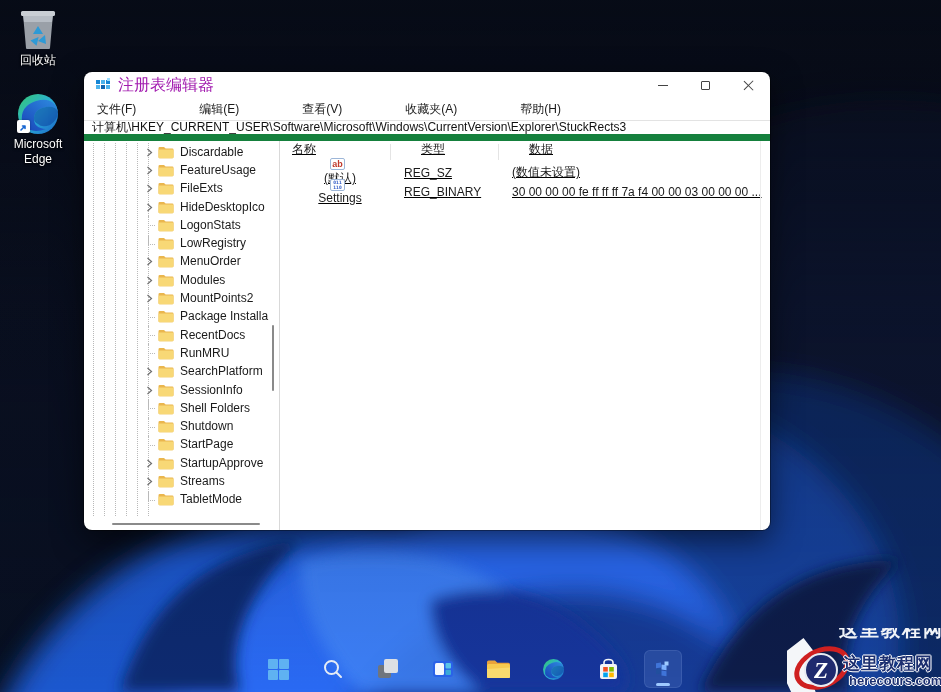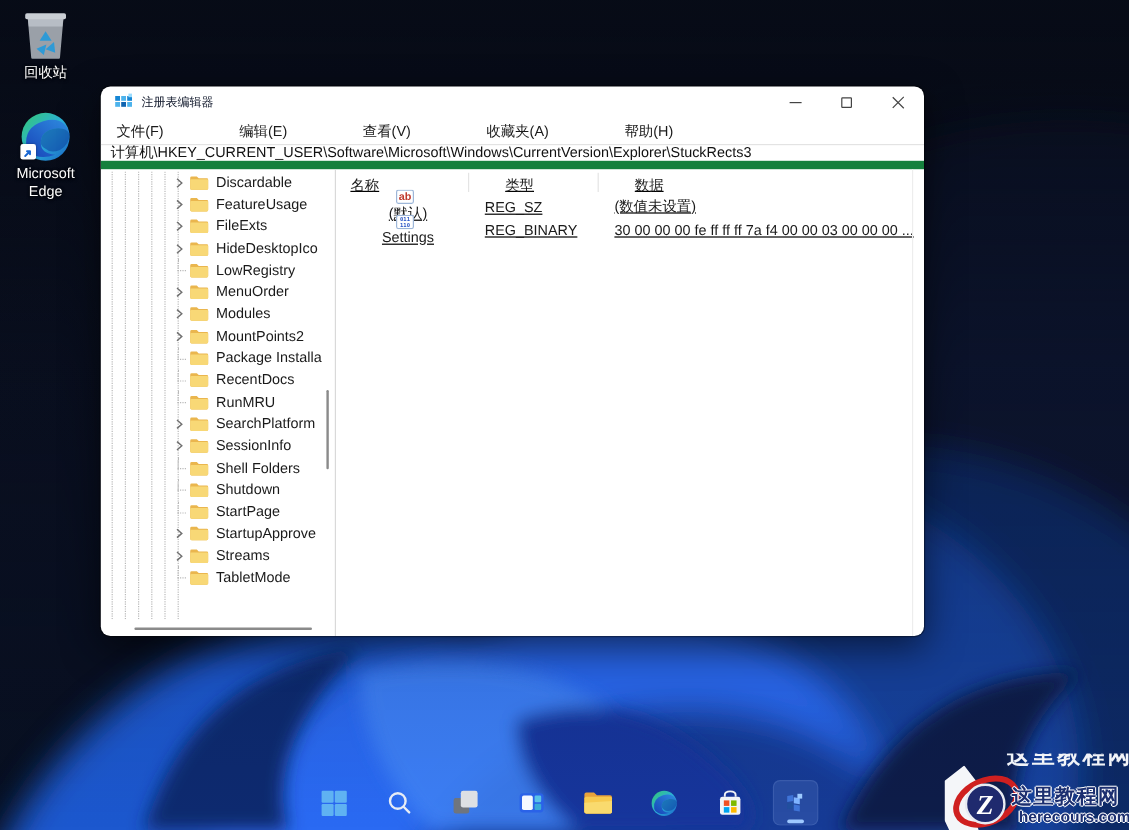--- a/index.html
+++ b/index.html
@@ -15,21 +15,21 @@
   .desk-icon .glyph { width:44px; height:42px; margin:0 auto 3px; position:relative; }
   .desk-icon .lbl { color:#fff; font-size:12px; line-height:15px; text-shadow:0 1px 3px rgba(0,0,0,.9),0 0 2px rgba(0,0,0,.8); }
   #icon-recycle { left:6px; top:8px; }
   #icon-edge { left:6px; top:92px; }
   .shortcut-badge { position:absolute; left:1px; bottom:1px; width:13px; height:13px; background:#fff; border-radius:2px; display:flex; align-items:center; justify-content:center; box-shadow:0 0 2px rgba(0,0,0,.4); }
 
   
   .regwin { position:absolute; left:84px; top:72px; width:686px; height:458px; background:#fff; border-radius:8px; box-shadow:0 10px 30px rgba(0,0,0,.55), 0 0 0 1px rgba(0,0,0,.35); display:flex; flex-direction:column; overflow:hidden; }
   .titlebar { height:26px; display:flex; align-items:center; flex:0 0 auto; }
   .titlebar .app-icon { margin:0 7px 0 11px; width:16px; height:16px; }
-  .titlebar .title { font-size:10px; color:#0f172a; flex:1 1 auto; }
+  .titlebar .title { font-size:16px; color:#a21caf; flex:1 1 auto; }
   .caption-btns { display:flex; height:100%; }
   .cap-btn { width:43px; height:100%; display:flex; align-items:center; justify-content:center; }
   .glyph-min { width:10px; height:1px; background:#444; }
   .glyph-max { width:9px; height:9px; border:1px solid #444; border-radius:1px; }
   .glyph-close { position:relative; width:11px; height:11px; }
   .glyph-close::before,.glyph-close::after { content:""; position:absolute; left:5px; top:-1px; width:1.4px; height:13px; background:#444; }
   .glyph-close::before { transform:rotate(45deg); }
   .glyph-close::after { transform:rotate(-45deg); }
 
   .menubar { height:22px; display:flex; align-items:center; padding-left:5px; flex:0 0 auto;gap:47px; }
@@ -50,21 +50,21 @@
   .tree-row .conn::before { content:""; position:absolute; left:4px; top:0; height:9px; width:6px; border-left:1px dotted #b9b9b9; border-bottom:1px dotted #b9b9b9; }
   .tree-row .folder { margin:0 4px 0 4px; flex:0 0 auto; }
   .tree-row .t-lbl { font-size:12px; color:#1a1a1a; padding:1px 4px 2px 2px; border-radius:3px; }
   .tree-row.selected .t-lbl { background:#cce8ff; }
   .tree-vsb { position:absolute; right:5px; top:184px; width:2px; height:66px; background:#8a8a8a; border-radius:2px; }
   .tree-hsb-track { position:absolute; left:4px; right:12px; bottom:4px; height:3px; }
   .tree-hsb { position:absolute; left:24px; width:148px; height:2px; background:#8a8a8a; border-radius:2px; }
 
   
   .values-pane { flex:1 1 auto; position:relative; overflow:hidden; }
-  .v-header { display:flex; height:22px; align-items:flex-end; position:relative; }
+  .v-header { display:flex; height:22px; align-items:flex-start; position:relative; }
   .v-col { font-size:12px; color:#1a1a1a; padding-left:12px; }
   .v-col.c0 { width:112px; } .v-col.c1 { width:108px;margin-left:17px; } .v-col.c2 { flex:1; }
   .col-sep { position:absolute; top:3px; bottom:3px; width:1px; background:#e4e4e4; }
   .v-row { display:flex; height:19px; align-items:center; }
   .v-cell { font-size:12px; color:#1a1a1a; white-space:nowrap; overflow:hidden; }
   .v-cell.c0 { width:112px; display:flex; align-items:center; padding-left:8px;flex-direction:column; }
   .v-cell.c0 .vi { margin-right:5px; flex:0 0 auto; }
   .v-cell.c1 { width:108px; padding-left:12px; }
   .v-cell.c2 { flex:1; padding-left:12px; }
   .values-vsb-track { position:absolute; right:0; top:0; bottom:0; width:10px; border-left:1px solid #ededed; }
@@ -264,20 +264,28 @@
               <path d="M.5 4.4 Q.5 3.4 1.6 3.4 H14.4 Q15.5 3.4 15.5 4.4 V11 Q15.5 12.2 14.3 12.2 H1.7 Q.5 12.2 .5 11 Z" fill="#f8d876"></path>
             </svg>
             <span class="t-lbl">HideDesktopIco</span>
           </div>
           <div class="tree-row">
             <span class="conn"></span>
             <svg class="folder" width="16" height="13" viewBox="0 0 16 13">
               <path d="M.5 2.2 Q.5 1 1.7 1 H6 L7.6 2.6 H14.3 Q15.5 2.6 15.5 3.8 V11 Q15.5 12.2 14.3 12.2 H1.7 Q.5 12.2 .5 11 Z" fill="#eab64e"></path>
               <path d="M.5 4.4 Q.5 3.4 1.6 3.4 H14.4 Q15.5 3.4 15.5 4.4 V11 Q15.5 12.2 14.3 12.2 H1.7 Q.5 12.2 .5 11 Z" fill="#f8d876"></path>
             </svg>
+            <span class="t-lbl">LogonStats</span>
+          </div>
+          <div class="tree-row">
+            <span class="conn"></span>
+            <svg class="folder" width="16" height="13" viewBox="0 0 16 13">
+              <path d="M.5 2.2 Q.5 1 1.7 1 H6 L7.6 2.6 H14.3 Q15.5 2.6 15.5 3.8 V11 Q15.5 12.2 14.3 12.2 H1.7 Q.5 12.2 .5 11 Z" fill="#eab64e"></path>
+              <path d="M.5 4.4 Q.5 3.4 1.6 3.4 H14.4 Q15.5 3.4 15.5 4.4 V11 Q15.5 12.2 14.3 12.2 H1.7 Q.5 12.2 .5 11 Z" fill="#f8d876"></path>
+            </svg>
             <span class="t-lbl">LowRegistry</span>
           </div>
           <div class="tree-row">
             <span class="chev">
               <svg width="7" height="9" viewBox="0 0 7 9">
                 <path d="M1.5 1 L5.5 4.5 L1.5 8" stroke="#707070" stroke-width="1.2" fill="none"></path>
               </svg>
             </span>
             <svg class="folder" width="16" height="13" viewBox="0 0 16 13">
               <path d="M.5 2.2 Q.5 1 1.7 1 H6 L7.6 2.6 H14.3 Q15.5 2.6 15.5 3.8 V11 Q15.5 12.2 14.3 12.2 H1.7 Q.5 12.2 .5 11 Z" fill="#eab64e"></path>

